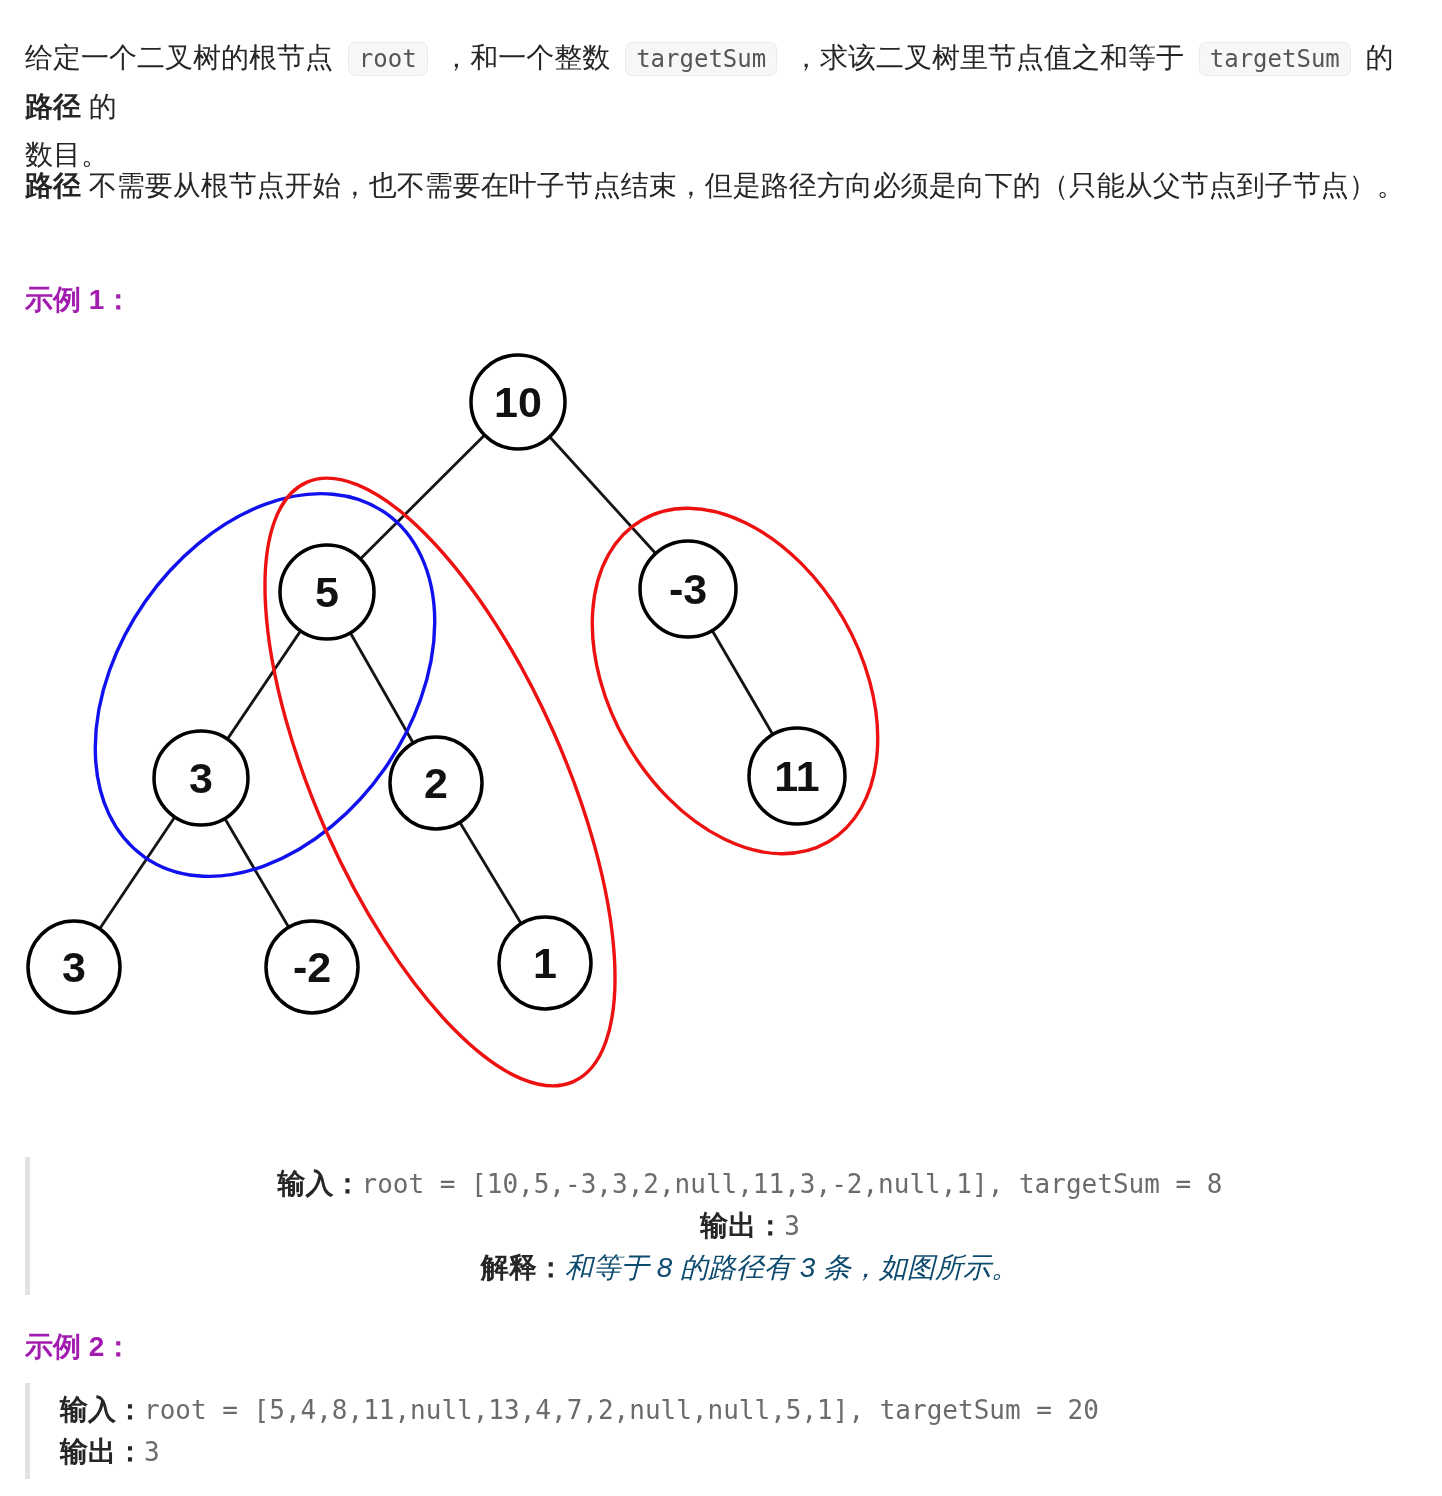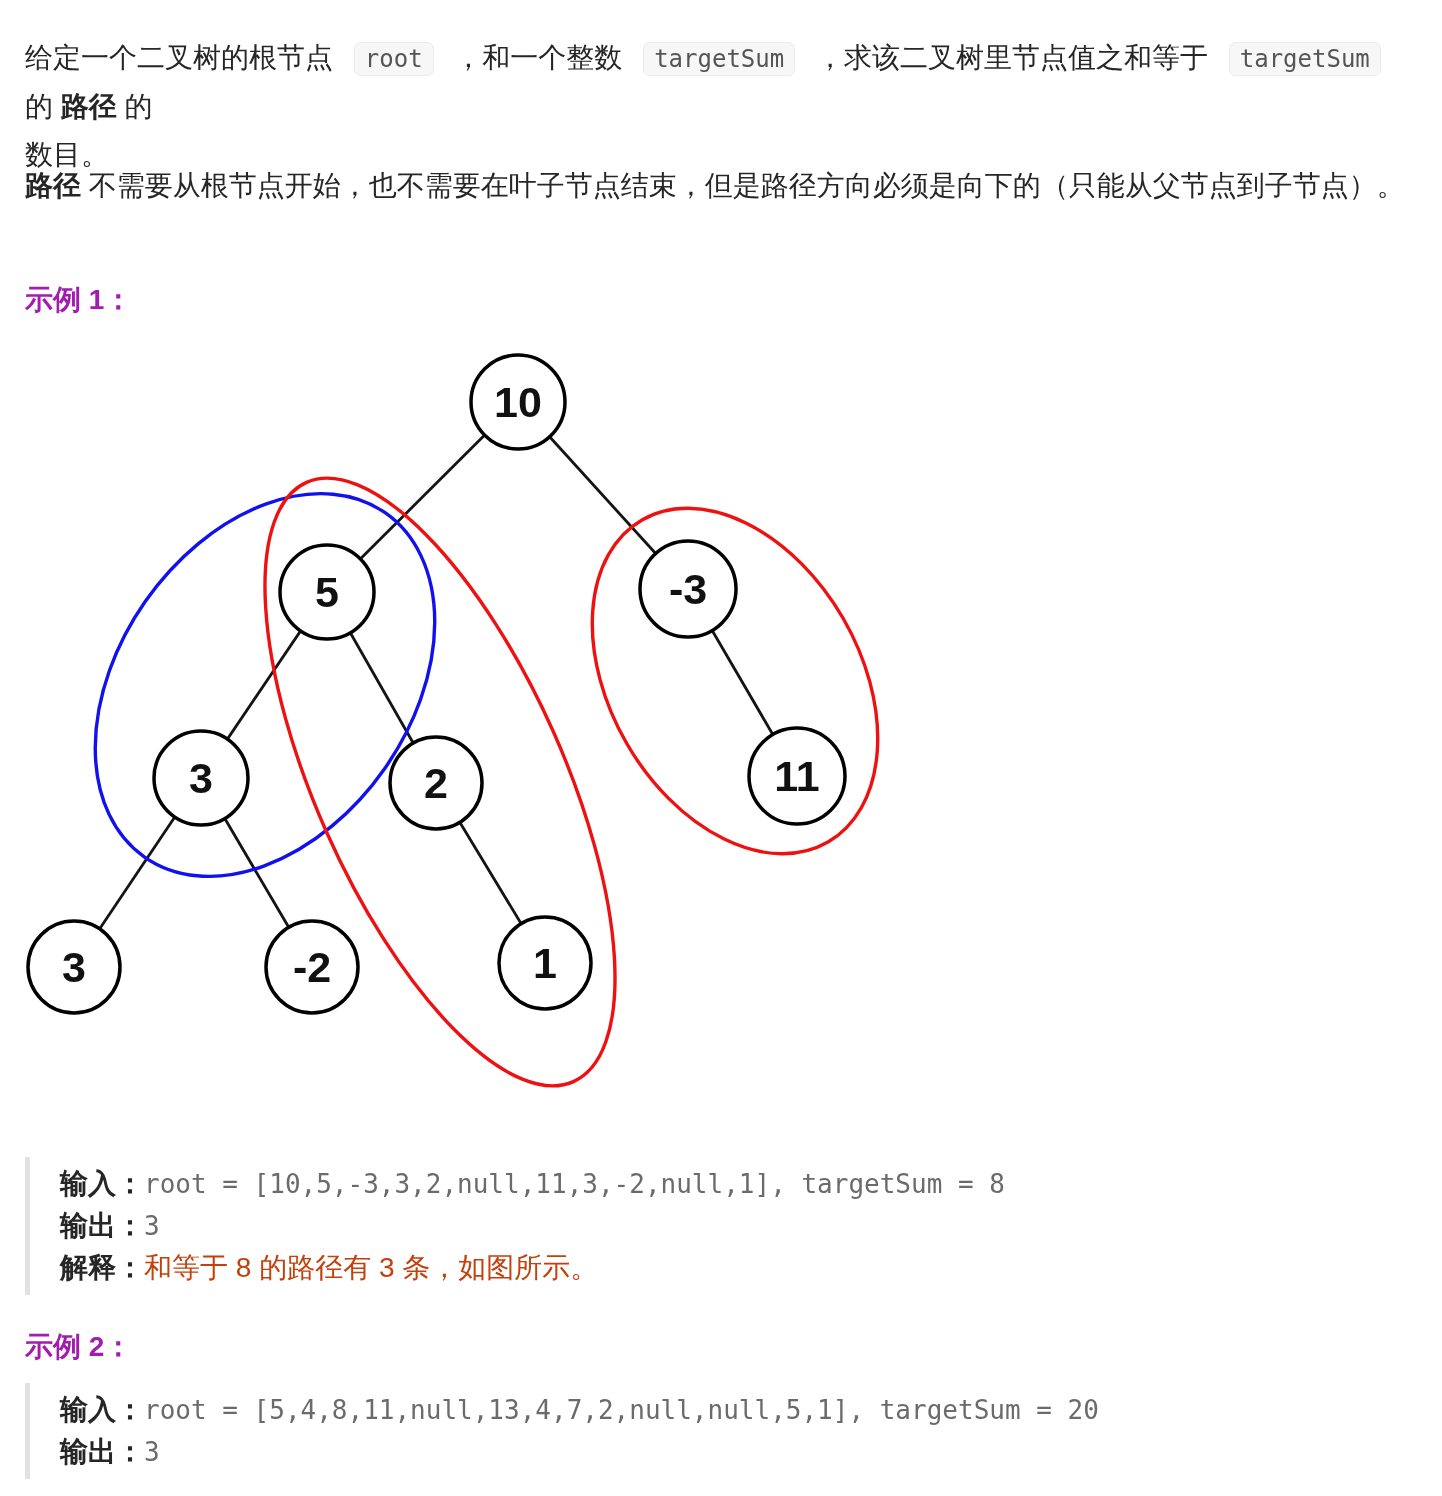--- a/index.html
+++ b/index.html
@@ -10,21 +10,21 @@
   }
   .para{
     position:absolute;left:25px;width:1400px;
     font-size:28px;line-height:48px;color:#262626;
   }
   .para b{font-weight:bold;}
   .inline-code{
     font-family:"DejaVu Sans Mono","Liberation Mono",monospace;
     font-size:24px;color:#555555;
     background:#f7f7f7;border:1px solid #ebebeb;border-radius:7px;
-    padding:2px 10px;margin:0 13px;white-space:nowrap;
+    padding:2px 10px;margin:0 7px;white-space:nowrap;
   }
   .ex-heading{
     position:absolute;left:25px;margin:0;
     font-size:28px;font-weight:bold;color:#a21caf;
   }
   .tree-svg{position:absolute;left:0;top:330px;}
   .edge{stroke:#141414;stroke-width:2.8;fill:none;}
   .node-circle{fill:#ffffff;stroke:#000000;stroke-width:3.5;}
   .node-label{
     font-family:"Liberation Sans","DejaVu Sans",sans-serif;
@@ -35,21 +35,21 @@
     position:absolute;left:25px;width:1380px;
     border-left:5px solid #e2e2e2;
     padding:6px 0 6px 30px;
   }
   .quote-line{font-size:28px;line-height:42px;white-space:pre-wrap;}
   .q-label{font-weight:bold;color:#262626;}
   .q-mono{
     font-family:"DejaVu Sans Mono","Liberation Mono",monospace;
     font-size:26px;color:#6b6b6b;
   }
-  .q-text{color:#c2410c;}
+  .q-text{color:#0c4a6e;font-style:italic;}
 </style>
 </head>
 <body>
 
 <p class="para" style="top:6px;"><span>给定一个二叉树的根节点 </span><code class="inline-code">root</code><span> ，和一个整数 </span><code class="inline-code">targetSum</code><span> ，求该二叉树里节点值之和等于 </span><code class="inline-code">targetSum</code><span> 的 </span><b>路径</b><span> 的</span><br><span>数目。</span></p>
 
 <p class="para" style="top:134px;"><b>路径</b><span> 不需要从根节点开始，也不需要在叶子节点结束，但是路径方向必须是向下的（只能从父节点到子节点）。</span></p>
 
 <h3 class="ex-heading" style="top:281px;">示例 1：</h3>
 
@@ -96,21 +96,21 @@
     </g>
     <g>
       <circle cx="545" cy="633" r="46" class="node-circle"></circle>
       <text x="545" y="633" dy="0.36em" class="node-label">1</text>
     </g>
     <ellipse cx="265" cy="355" rx="210" ry="146" transform="rotate(-55 265 355)" class="path-ellipse" stroke="#1111ee"></ellipse>
     <ellipse cx="440" cy="452" rx="328" ry="124" transform="rotate(66 440 452)" class="path-ellipse" stroke="#ee1111"></ellipse>
     <ellipse cx="735" cy="351" rx="186" ry="125" transform="rotate(60 735 351)" class="path-ellipse" stroke="#ee1111"></ellipse>
   </svg>
 
-<div class="quote" style="top: 1157px;">
+<div class="quote" style="top: 1157px; text-align: center;">
   <div class="quote-line"><span class="q-label">输入：</span><span class="q-mono">root = [10,5,-3,3,2,null,11,3,-2,null,1], targetSum = 8</span></div>
   <div class="quote-line"><span class="q-label">输出：</span><span class="q-mono">3</span></div>
   <div class="quote-line"><span class="q-label">解释：</span><span class="q-text">和等于 8 的路径有 3 条，如图所示。</span></div>
 </div>
 
 <h3 class="ex-heading" style="top:1328px;">示例 2：</h3>
 
 <div class="quote" style="top:1383px;">
   <div class="quote-line"><span class="q-label">输入：</span><span class="q-mono">root = [5,4,8,11,null,13,4,7,2,null,null,5,1], targetSum = 20</span></div>
   <div class="quote-line"><span class="q-label">输出：</span><span class="q-mono">3</span></div>

